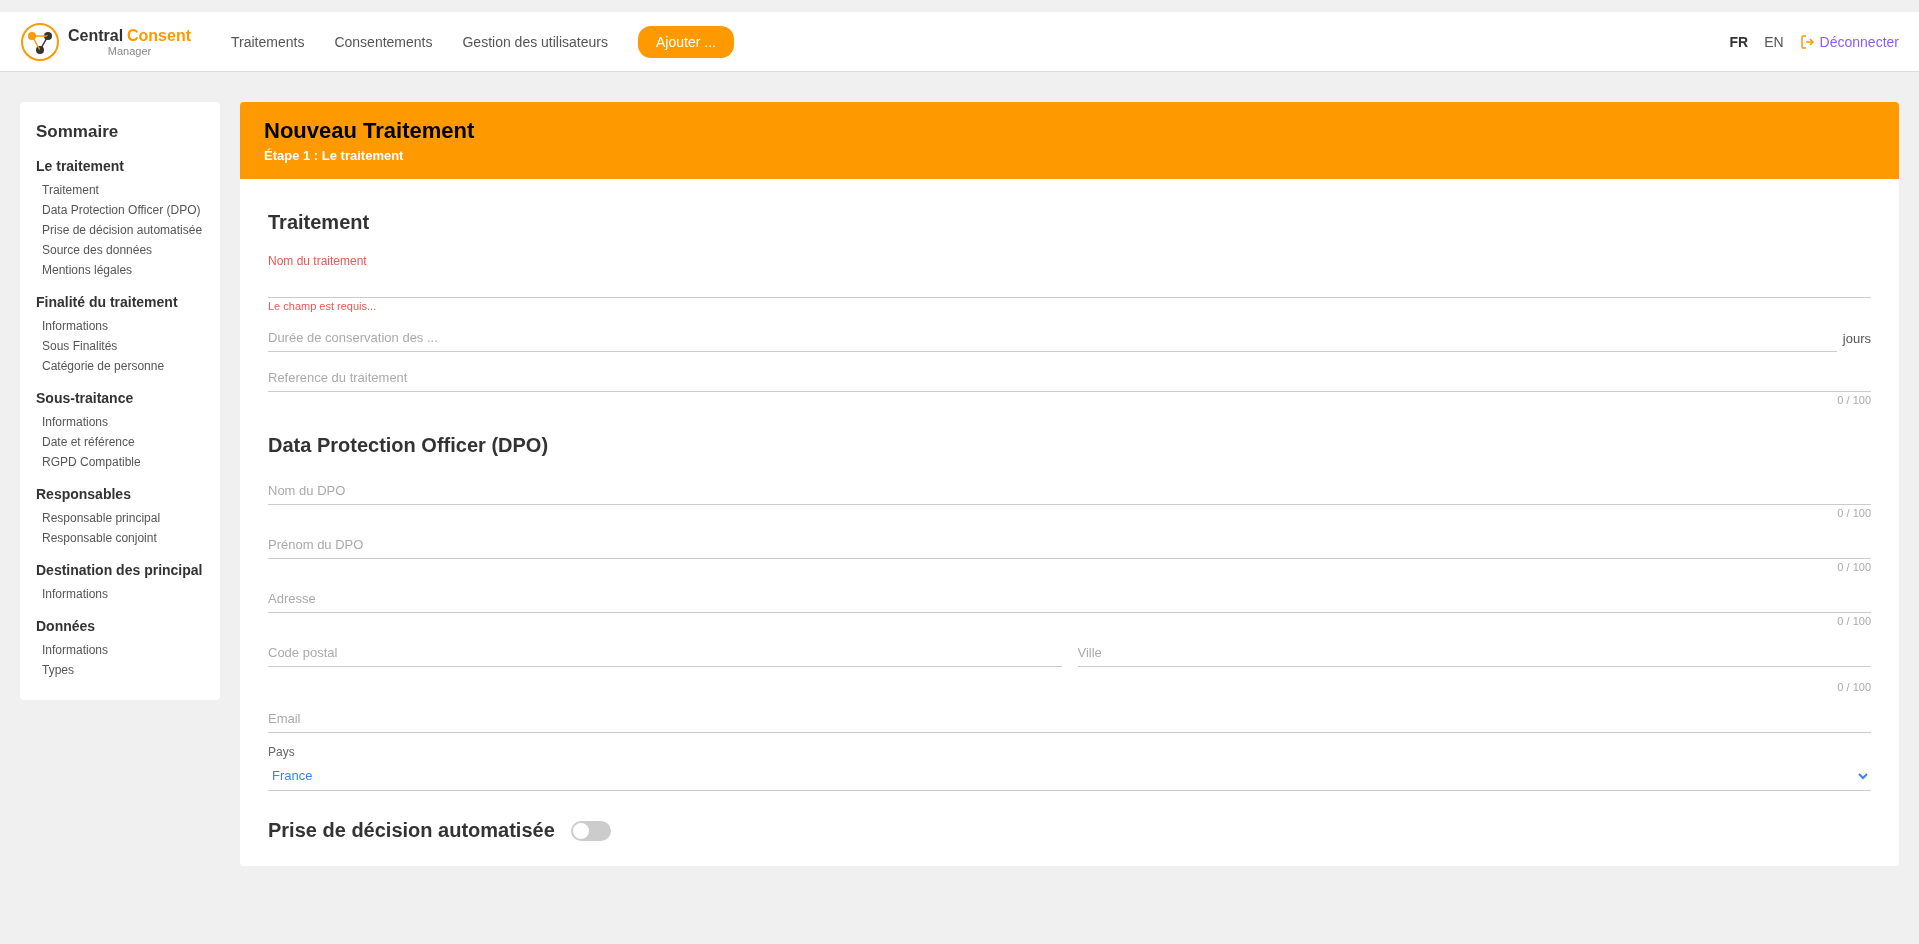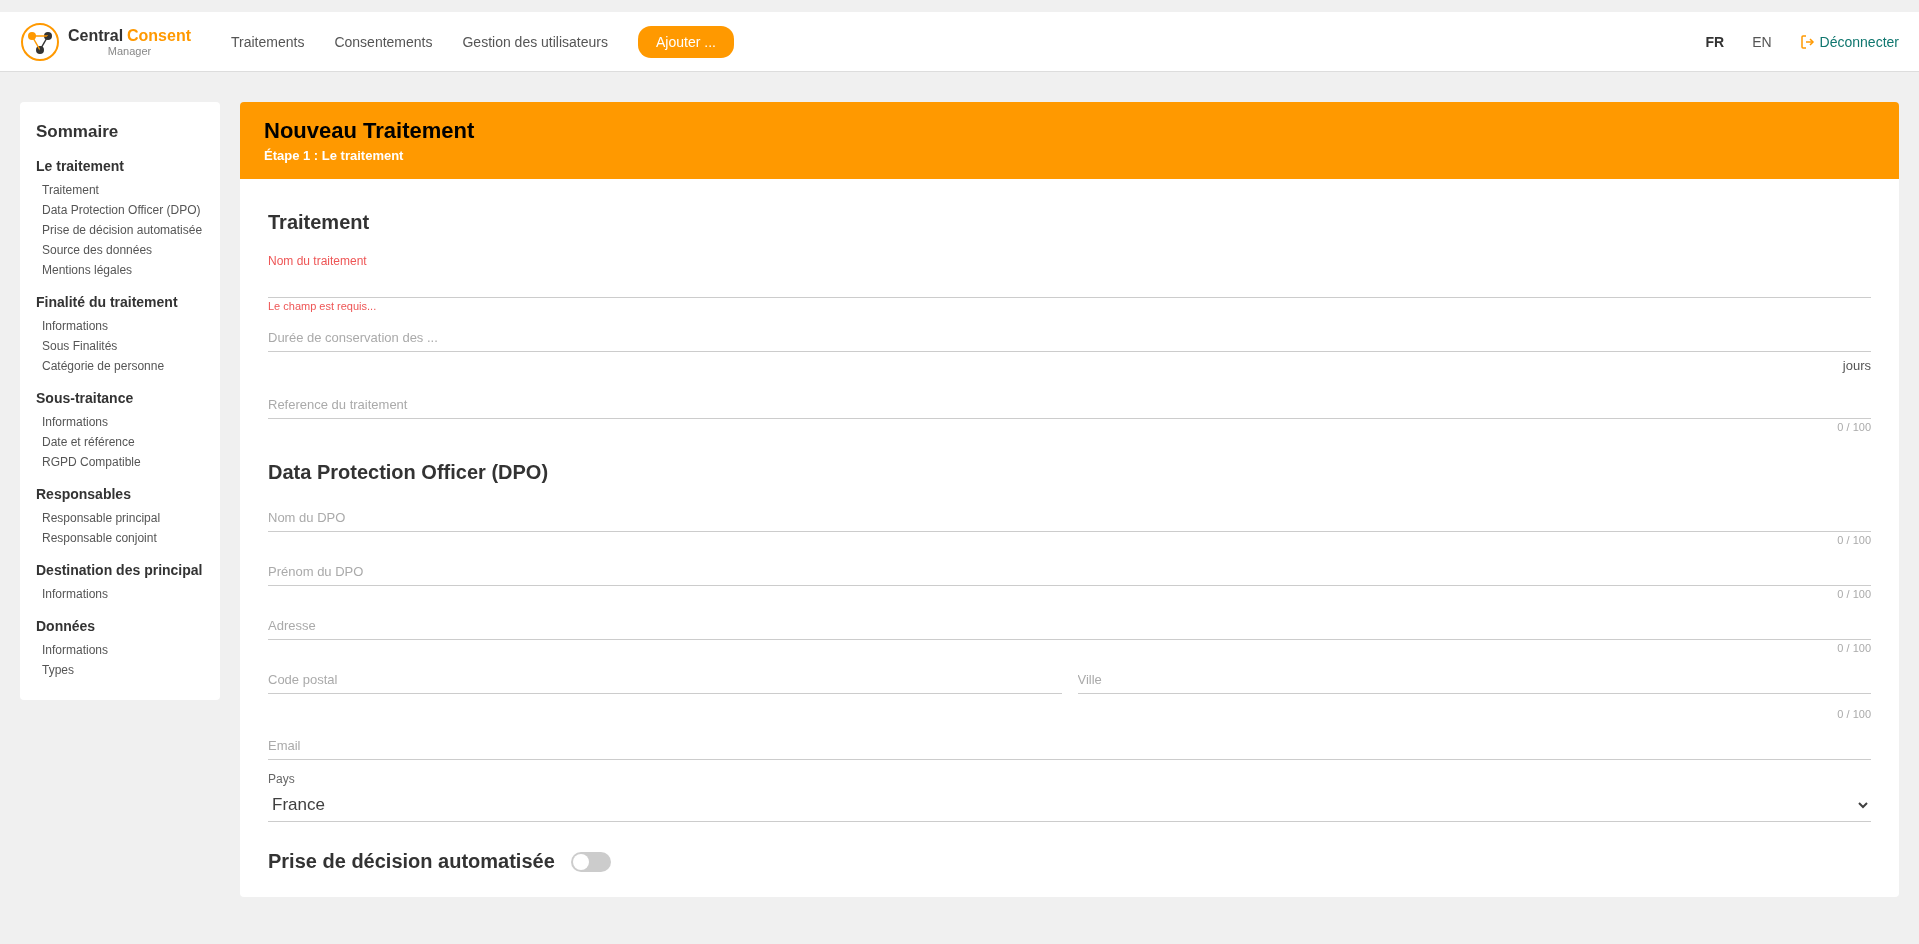--- a/index.html
+++ b/index.html
@@ -31,24 +31,24 @@
     .navbar-links a { color: #555; text-decoration: none; font-size: 14px; cursor: pointer; text-align: center; }
     .btn-ajouter {
       background: #f90;
       color: #fff;
       border: none;
       padding: 8px 18px;
       border-radius: 13px;
       cursor: pointer;
       font-size: 14px;
     }
-    .navbar-right { display: flex; align-items: center; gap: 28px; margin-left: auto; }
+    .navbar-right { display: flex; align-items: center; gap: 16px; margin-left: auto; }
     .lang-btn { background: none; border: none; cursor: pointer; font-size: 14px; color: #555; }
     .lang-btn.active { color: #333; font-weight: bold; }
-    .deconnect-btn { background: none; border: none; cursor: pointer; color: #0f766e; font-size: 14px; display: flex; align-items: center; gap: 4px; }
+    .deconnect-btn { background: none; border: none; cursor: pointer; color: #8b5cf6; font-size: 14px; display: flex; align-items: center; gap: 4px; }
 
     
     .page-wrapper {
       margin-top: 60px;
       display: flex;
       min-height: calc(100vh - 60px);
       background: #f0f0f0;
       padding: 42px 20px;
       gap: 20px;
     }
@@ -147,35 +147,35 @@
       font-size: 11px;
       color: #aaa;
       margin-top: 2px;
     }
 
     
     .field-row { display: flex; gap: 16px; }
     .field-row .field-group { flex: 1; }
 
     
-    .field-with-unit { display: flex; align-items: flex-end; gap: 6px; flex-direction: column; }
+    .field-with-unit { display: flex; align-items: flex-end; gap: 6px; }
     .field-with-unit .field-input { flex: 1; }
     .field-unit { font-size: 13px; color: #555; padding-bottom: 6px; white-space: nowrap; }
 
     
     .section-divider { margin: 28px 0 20px 0; }
 
     
     .field-select {
       width: 100%;
       border: none;
       border-bottom: 1px solid #ccc;
       padding: 6px 0;
-      font-size: 17px;
-      color: #404040;
+      font-size: 13px;
+      color: #3b82f6;
       background: transparent;
       outline: none;
       appearance: auto;
     }
 
     
     .toggle-section { display: flex; align-items: center; gap: 16px; margin-top: 8px; }
     .toggle-title { font-size: 20px; font-weight: bold; color: #333; }
     .toggle-switch {
       width: 40px;

